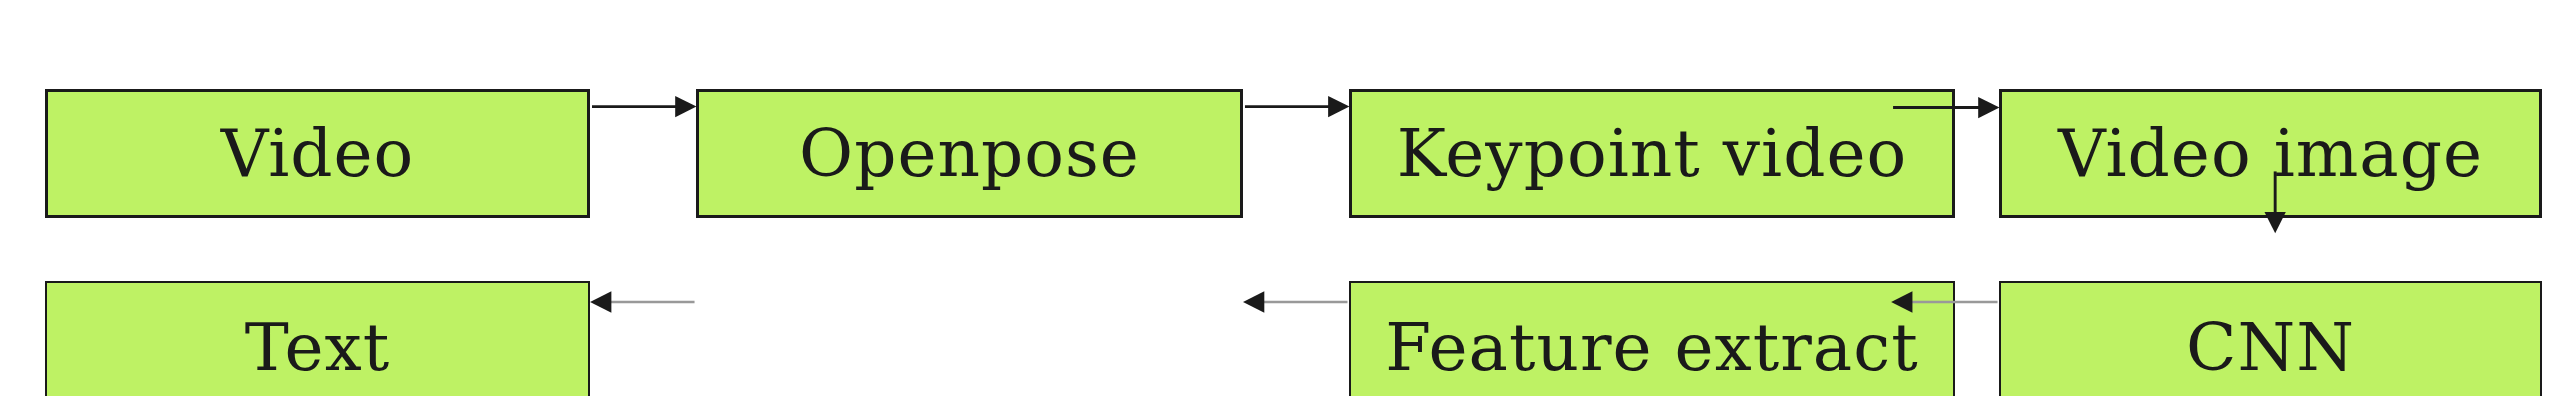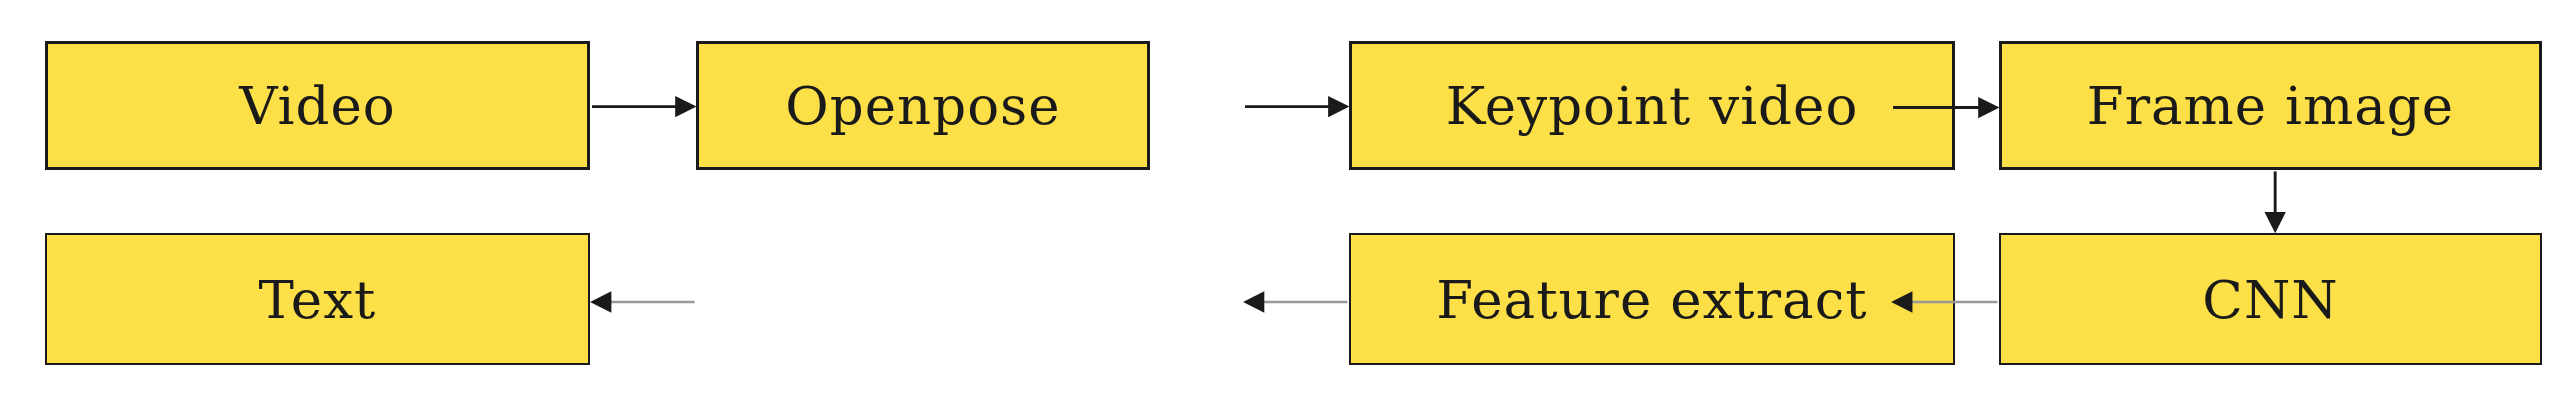--- a/index.html
+++ b/index.html
@@ -14,38 +14,39 @@
     background: #ffffff;
     font-family: "DejaVu Serif", "Liberation Serif", serif;
     overflow: hidden;
   }
   .node {
     position: absolute;
     box-sizing: border-box;
     display: flex;
     align-items: center;
     justify-content: center;
-    background: #fde047;
+    background: #bef264;
     color: #1a1a1a;
-    font-size: 53px;
+    font-size: 66px;
     letter-spacing: 1px;
     white-space: nowrap;
+    margin-top: 48px;
   }
   .row-top {
     top: 41px;
     height: 129px;
     border: 3.9px solid #1a1a1a;
   }
   .row-bottom {
     top: 233px;
     height: 132px;
     border: 2.9px solid #1a1a1a;
   }
   .col-1 { left: 45px;   width: 545px; }
-  .col-2 { left: 696px;  width: 454px; }
+  .col-2 { left: 696px;  width: 547px; }
   .col-3 { left: 1349px; width: 606px; }
   .col-4 { left: 1999px; width: 543px; }
   svg.arrows {
     position: absolute;
     left: 0;
     top: 0;
     width: 2576px;
     height: 397px;
     pointer-events: none;
   }
@@ -54,21 +55,21 @@
   .head       { fill: #1a1a1a; stroke: none; }
 </style>
 </head>
 <body>
 
 <div class="canvas">
 
   <div class="node row-top col-1">Video</div>
   <div class="node row-top col-2">Openpose</div>
   <div class="node row-top col-3">Keypoint video</div>
-  <div class="node row-top col-4">Frame image</div>
+  <div class="node row-top col-4">Video image</div>
 
   <div class="node row-bottom col-1">Text</div>
   <div class="node row-bottom col-4">CNN</div>
   <div class="node row-bottom col-3">Feature extract</div>
 
   <svg class="arrows" viewBox="0 0 2663 410" xmlns="http://www.w3.org/2000/svg">
 
     <g>
       <line class="shaft-fwd" x1="612" y1="110" x2="701" y2="110"></line>
       <polygon class="head" points="698,99 720,110 698,121"></polygon>

